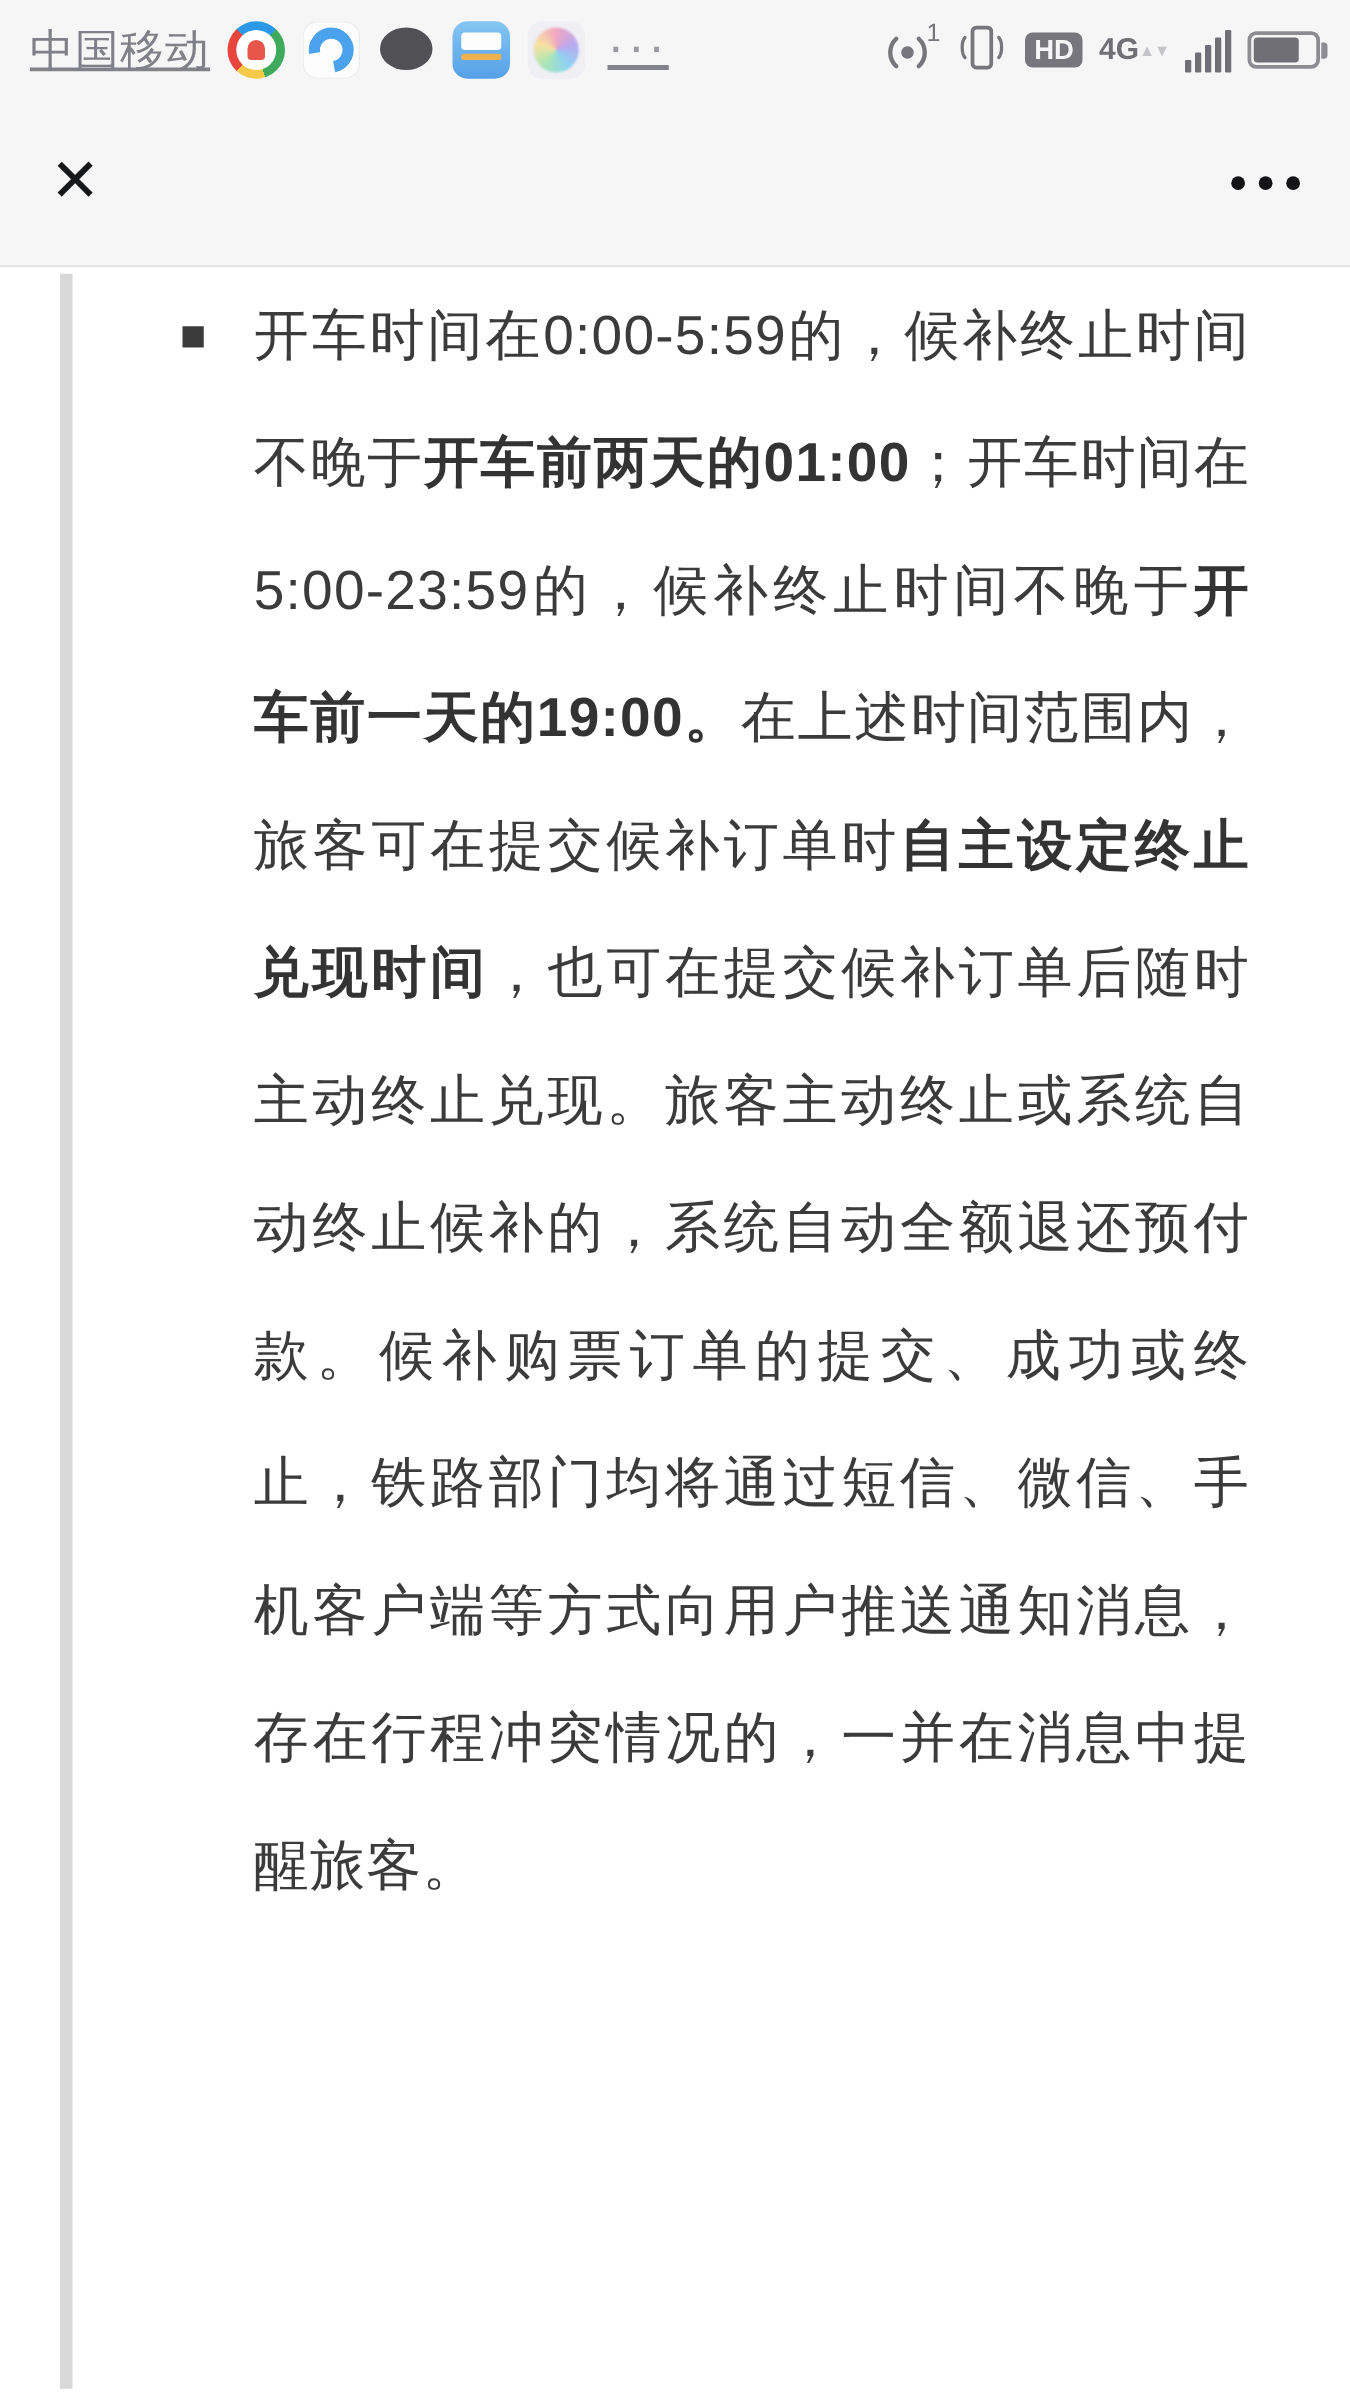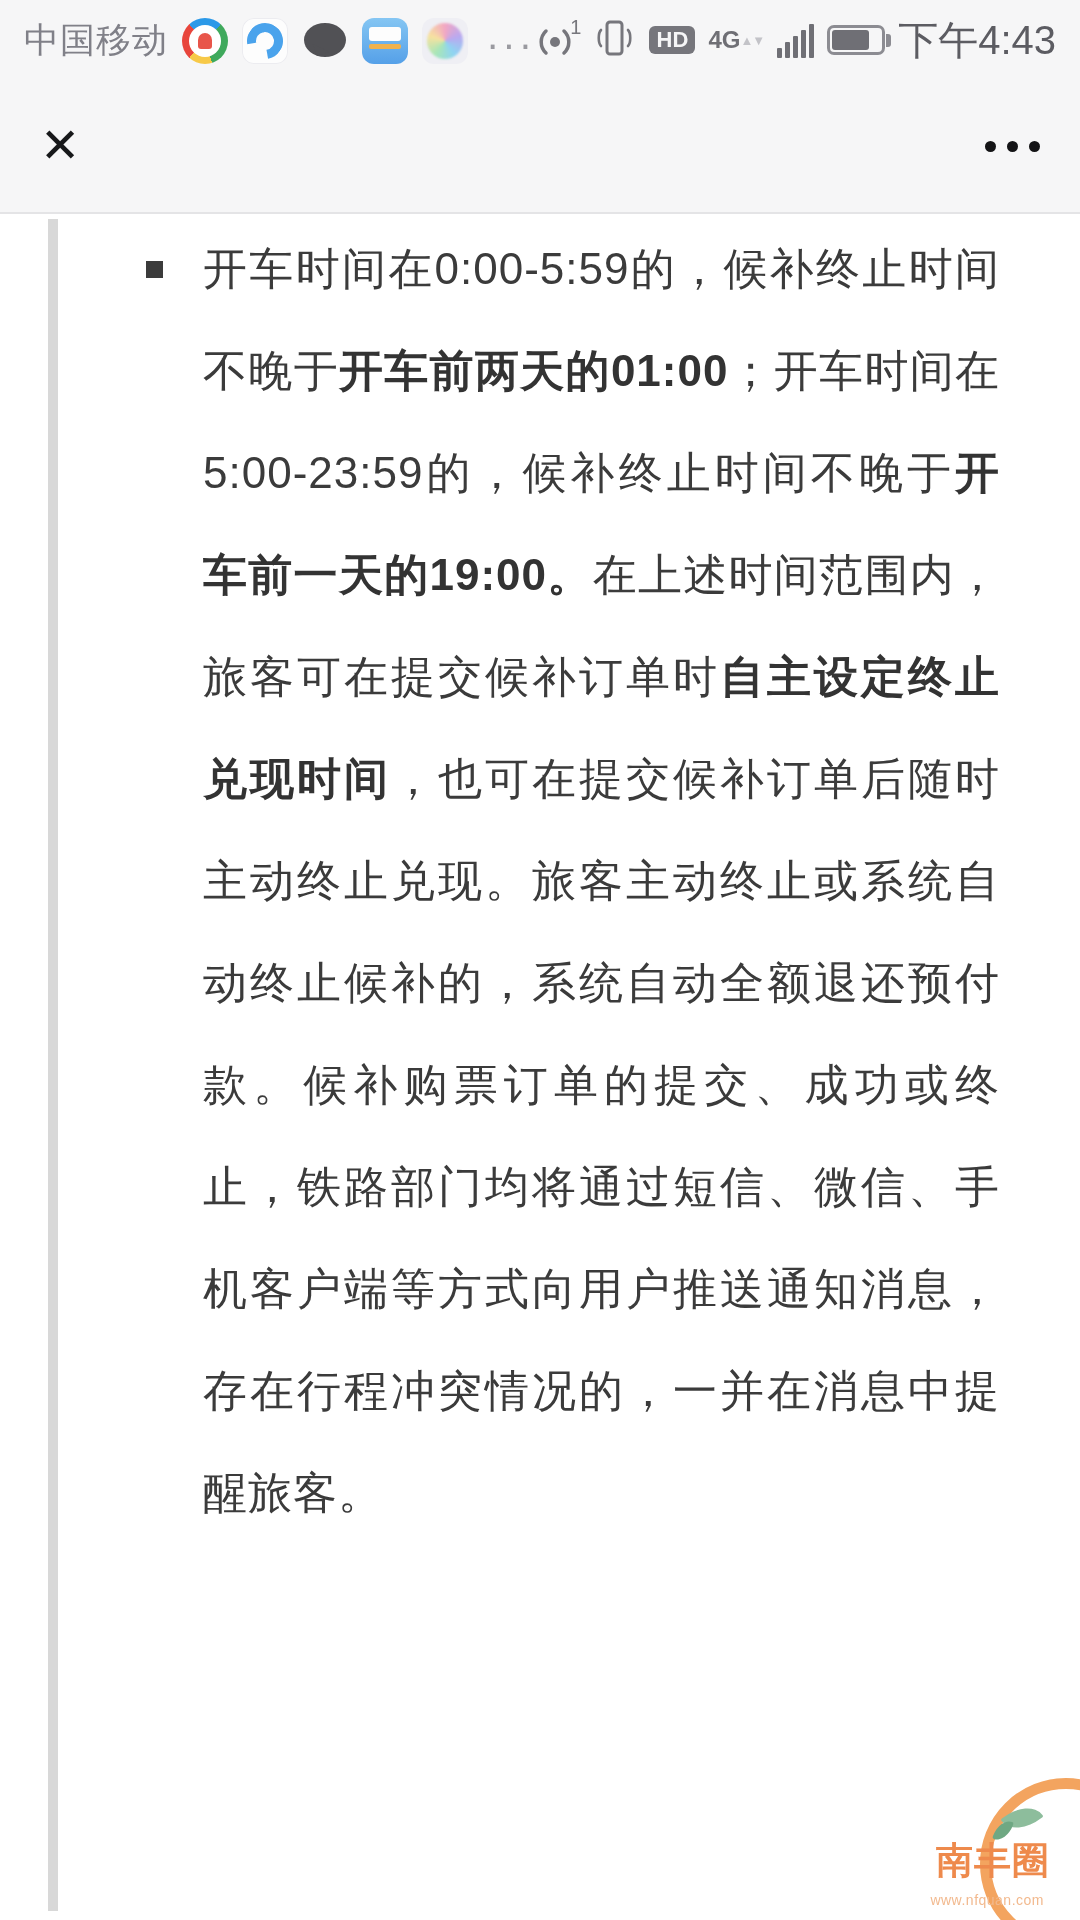--- a/index.html
+++ b/index.html
@@ -6,21 +6,21 @@
   .screen{
     position:relative;width:1080px;height:1920px;background:#ffffff;
     font-family:"Liberation Sans","DejaVu Sans",sans-serif;
     overflow:hidden;margin:0 auto;
   }
   
   .status-bar{
     height:80px;background:#f6f6f7;display:flex;align-items:center;
     padding:0 24px;box-sizing:border-box;color:#82828a;
   }
-  .sb-left{display:flex;align-items:flex-end;gap:14px;}
+  .sb-left{display:flex;align-items:flex-start;gap:14px;text-decoration:underline;}
   .carrier{font-size:35px;color:#808088;letter-spacing:1px;}
   .app-ic{width:46px;height:46px;border-radius:12px;position:relative;flex:0 0 auto;}
   .ic-news{border-radius:50%;background:conic-gradient(#2b99e8 0 12%,#3fa95c 12% 45%,#f7c948 45% 62%,#e8453c 62% 88%,#2b99e8 88% 100%);}
   .ic-news::after{content:"";position:absolute;inset:7px;border-radius:50%;background:#fff;}
   .ic-news::before{content:"";position:absolute;left:16px;top:15px;width:14px;height:16px;border-radius:7px 7px 3px 3px;background:#e8554a;z-index:2;}
   .ic-qq{background:#fdfdfd;box-shadow:0 0 0 1px #ececf0 inset;}
   .ic-qq::after{content:"";position:absolute;inset:5px;border-radius:50%;
     border:9px solid #4aa3ec;border-bottom-color:transparent;transform:rotate(35deg);}
   .ic-chat{background:transparent;}
   .chat-bubble{position:absolute;left:2px;top:5px;width:42px;height:34px;background:#515155;border-radius:50% 50% 50% 50%;}
@@ -119,41 +119,33 @@
         <span class="arrows">▲▼</span>
       </span>
       <span class="bars">
           <i style="height: 10px;"></i>
           <i style="height: 16px;"></i>
           <i style="height: 22px;"></i>
           <i style="height: 28px;"></i>
           <i style="height: 34px;"></i>
         </span>
       <span class="battery"></span>
-      <span class="time">下午4:43</span>
     </div>
   </div>
 
   <div class="nav-bar">
     <span class="close-btn">✕</span>
     <span class="more-btn">
         <i></i>
         <i></i>
         <i></i>
       </span>
   </div>
 
   <div class="content">
     <div class="quote-bar"></div>
     <ul class="bullets">
         <li><span>开车时间在0:00-5:59的，候补终止时间不晚于</span><b>开车前两天的01:00</b><span>；开车时间在5:00-23:59的，候补终止时间不晚于</span><b>开车前一天的19:00。</b><span>在上述时间范围内，旅客可在提交候补订单时</span><b>自主设定终止兑现时间</b><span>，也可在提交候补订单后随时主动终止兑现。旅客主动终止或系统自动终止候补的，系统自动全额退还预付款。候补购票订单的提交、成功或终止，铁路部门均将通过短信、微信、手机客户端等方式向用户推送通知消息，存在行程冲突情况的，一并在消息中提醒旅客。</span></li>
       </ul>
 
-    <div class="watermark">
-      <span class="wm-fruit"></span>
-      <span class="wm-leaf"></span>
-      <span class="wm-leaf2"></span>
-      <span class="wm-name">南丰圈</span>
-      <span class="wm-url">www.nfquan.com</span>
-    </div>
   </div>
 
 </div>
 
 </body></html>

